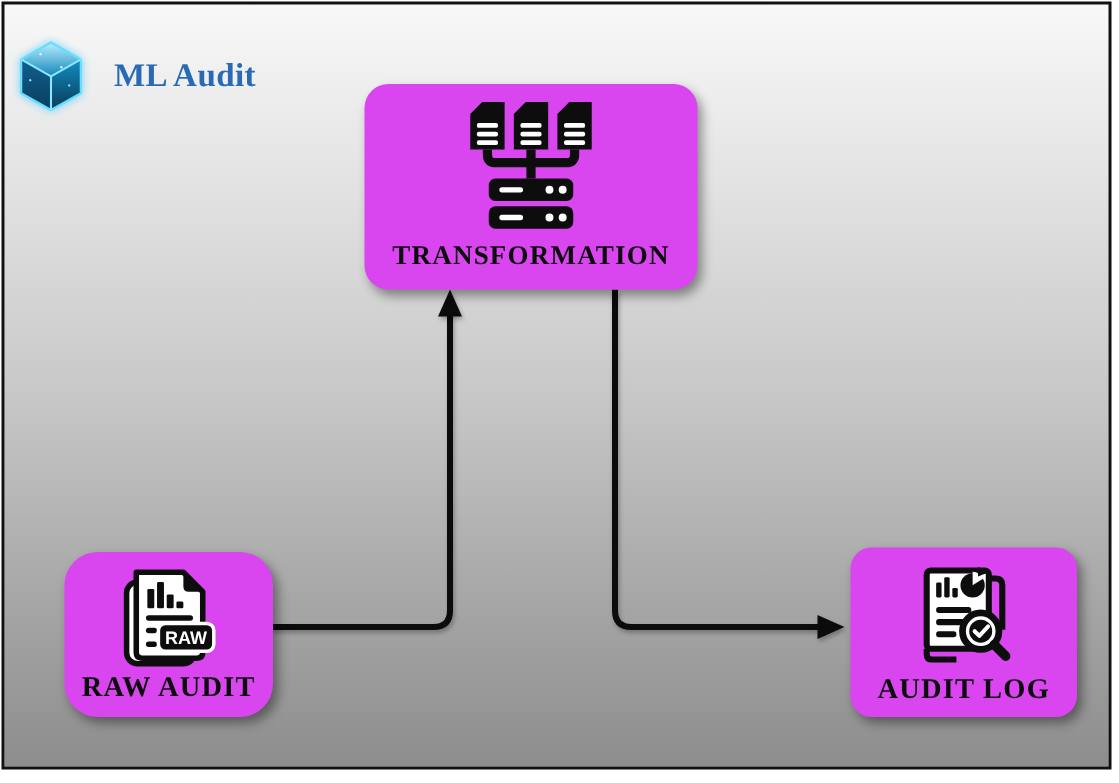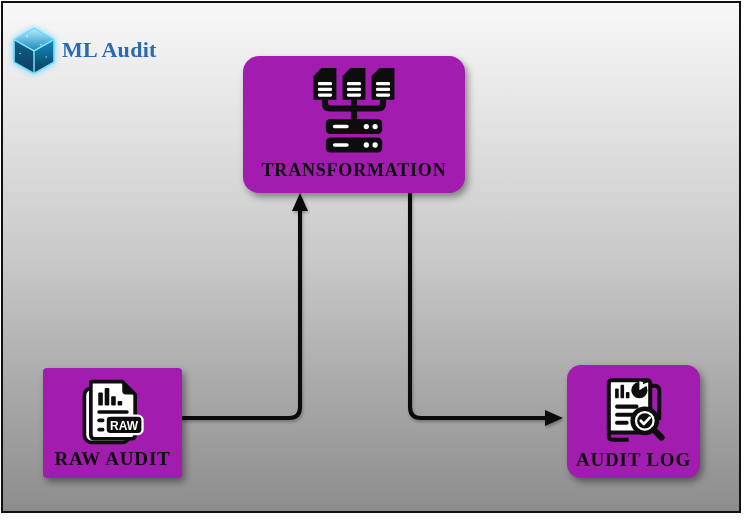--- a/index.html
+++ b/index.html
@@ -7,42 +7,42 @@
     width:746px;height:522px;position:relative;overflow:hidden;
     background:#ffffff;
     font-family:"Liberation Serif","DejaVu Serif",serif;
   }
   .frame{
     position:absolute;left:1px;top:1px;width:736px;height:508px;
     border:2px solid #111;
     background:linear-gradient(180deg,#f8f8f8 0%,#e4e4e4 22%,#c9c9c9 50%,#a9a9a9 76%,#8d8d8d 100%);
   }
   .brand{
-    position:absolute;left:8px;top:24px;display:flex;align-items:center;gap:2px;z-index:3;
+    position:absolute;left:8px;top:24px;display:flex;align-items:center;gap:16px;z-index:3;
   }
   .brand .cube{filter:drop-shadow(0 0 3px rgba(70,200,255,.75));}
   .brand-name{
     font-weight:700;font-size:22px;color:#2a6ab4;letter-spacing:.3px;
   }
   .edges{position:absolute;left:0;top:0;z-index:1;}
   .edges path,.edges polygon{filter:drop-shadow(1px 2px 1.5px rgba(0,0,0,.28));}
   .node{
-    position:absolute;z-index:2;background:#a21caf;border-radius:16px;
+    position:absolute;z-index:2;background:#d946ef;border-radius:16px;
     box-shadow:3px 4px 7px rgba(0,0,0,.40);
     display:flex;flex-direction:column;align-items:center;justify-content:center;
   }
   .node-label{
     font-weight:700;color:#0d0d0d;letter-spacing:.8px;margin-top:4px;
     font-family:"Liberation Serif","DejaVu Serif",serif;
   }
   #node-transformation{left:243px;top:56px;width:222px;height:137px;}
   #node-transformation .node-label{font-size:18px;}
-  #node-raw{left:43px;top:368px;width:139px;height:110px;border-radius:4px;}
+  #node-raw{left:43px;top:368px;width:139px;height:110px;border-radius:22px;}
   #node-raw .node-label{font-size:19px;margin-top:0;}
-  #node-audit{left:567px;top:365px;width:133px;height:113px;border-radius:14px;}
+  #node-audit{left:567px;top:365px;width:151px;height:113px;border-radius:14px;}
   #node-audit .node-label{font-size:19px;margin-top:2px;}
   .badge-text{
     font-family:"Liberation Sans","DejaVu Sans",sans-serif;font-weight:700;
   }
 </style>
 </head>
 <body>
 
 <div class="frame"></div>
 

